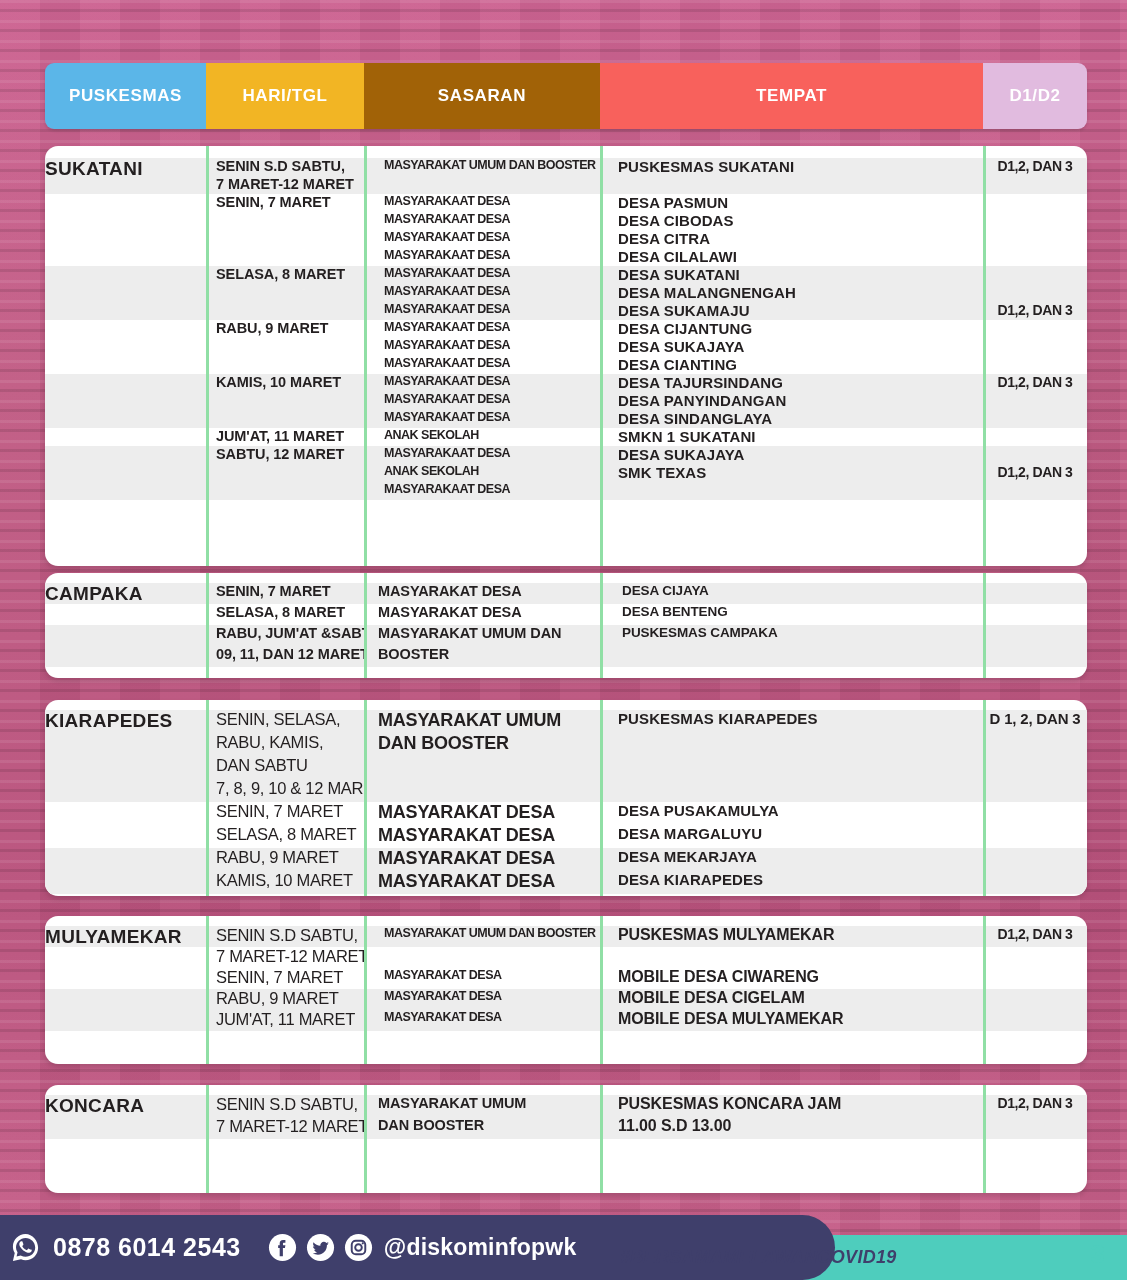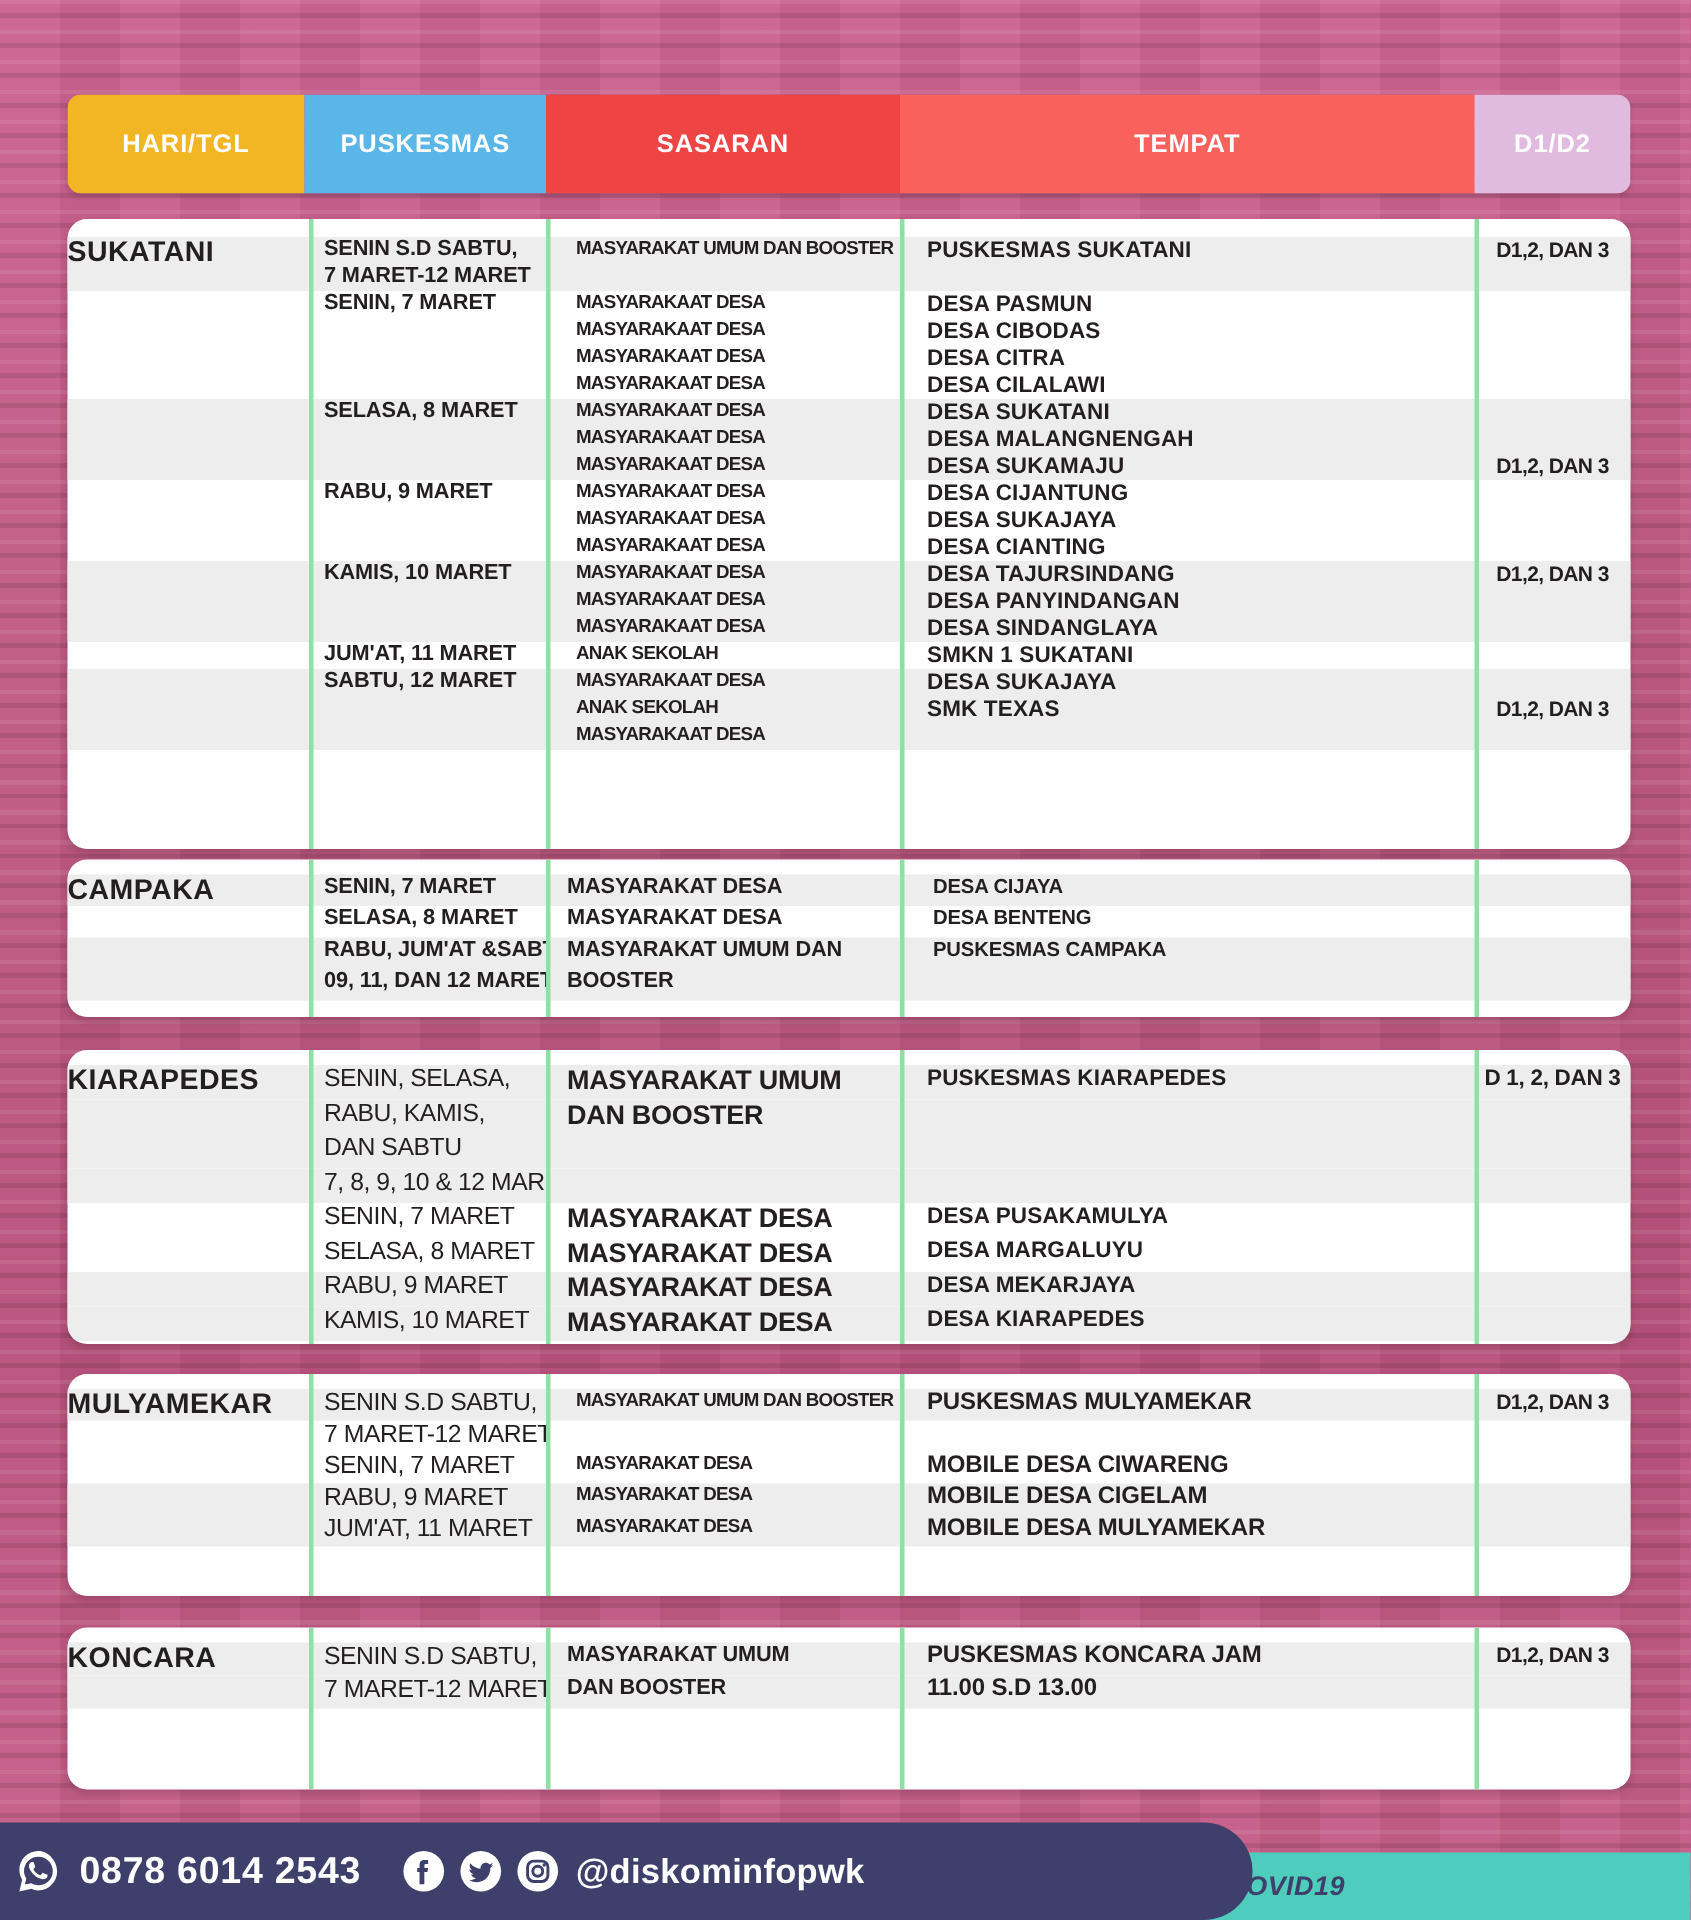--- a/index.html
+++ b/index.html
@@ -51,21 +51,21 @@
     justify-content: center;
     color: #ffffff;
     font-weight: bold;
     font-size: 17px;
     letter-spacing: 0.6px;
     text-align: center;
     line-height: 1.1;
   }
   .hc-puskesmas { width: 161px; background: #5bb6e8; }
   .hc-hari      { width: 158px; background: #f2b524; }
-  .hc-sasaran   { width: 236px; background: #ef4444; }
+  .hc-sasaran   { width: 236px; background: #a16207; }
   .hc-tempat    { width: 383px; background: #f8615c; }
   .hc-d1d2      { width: 104px; background: #e1bbdf; }
 
   
   .card {
     position: absolute;
     left: 45px;
     width: 1042px;
     background: #ffffff;
     border-radius: 13px;
@@ -261,22 +261,22 @@
     flex: 0 0 auto;
     display: block;
   }
   .ic-wrap { display: flex; align-items: center; padding-left: 30px; }
   .socials { display: flex; align-items: center; gap: 7px; margin-left: 26px; }
 </style>
 </head>
 <body>
 
 <div class="header-row">
+  <div class="hcell hc-puskesmas">PUSKESMAS</div>
   <div class="hcell hc-hari">HARI/TGL</div>
-  <div class="hcell hc-puskesmas">PUSKESMAS</div>
   <div class="hcell hc-sasaran">SASARAN</div>
   <div class="hcell hc-tempat">TEMPAT</div>
   <div class="hcell hc-d1d2">D1/D2</div>
 </div>
 
 <div id="cards-root">
     <div class="card" style="top: 146px; height: 420px;">
       <div class="vsep s1"></div>
       <div class="vsep s2"></div>
       <div class="vsep s3"></div>

